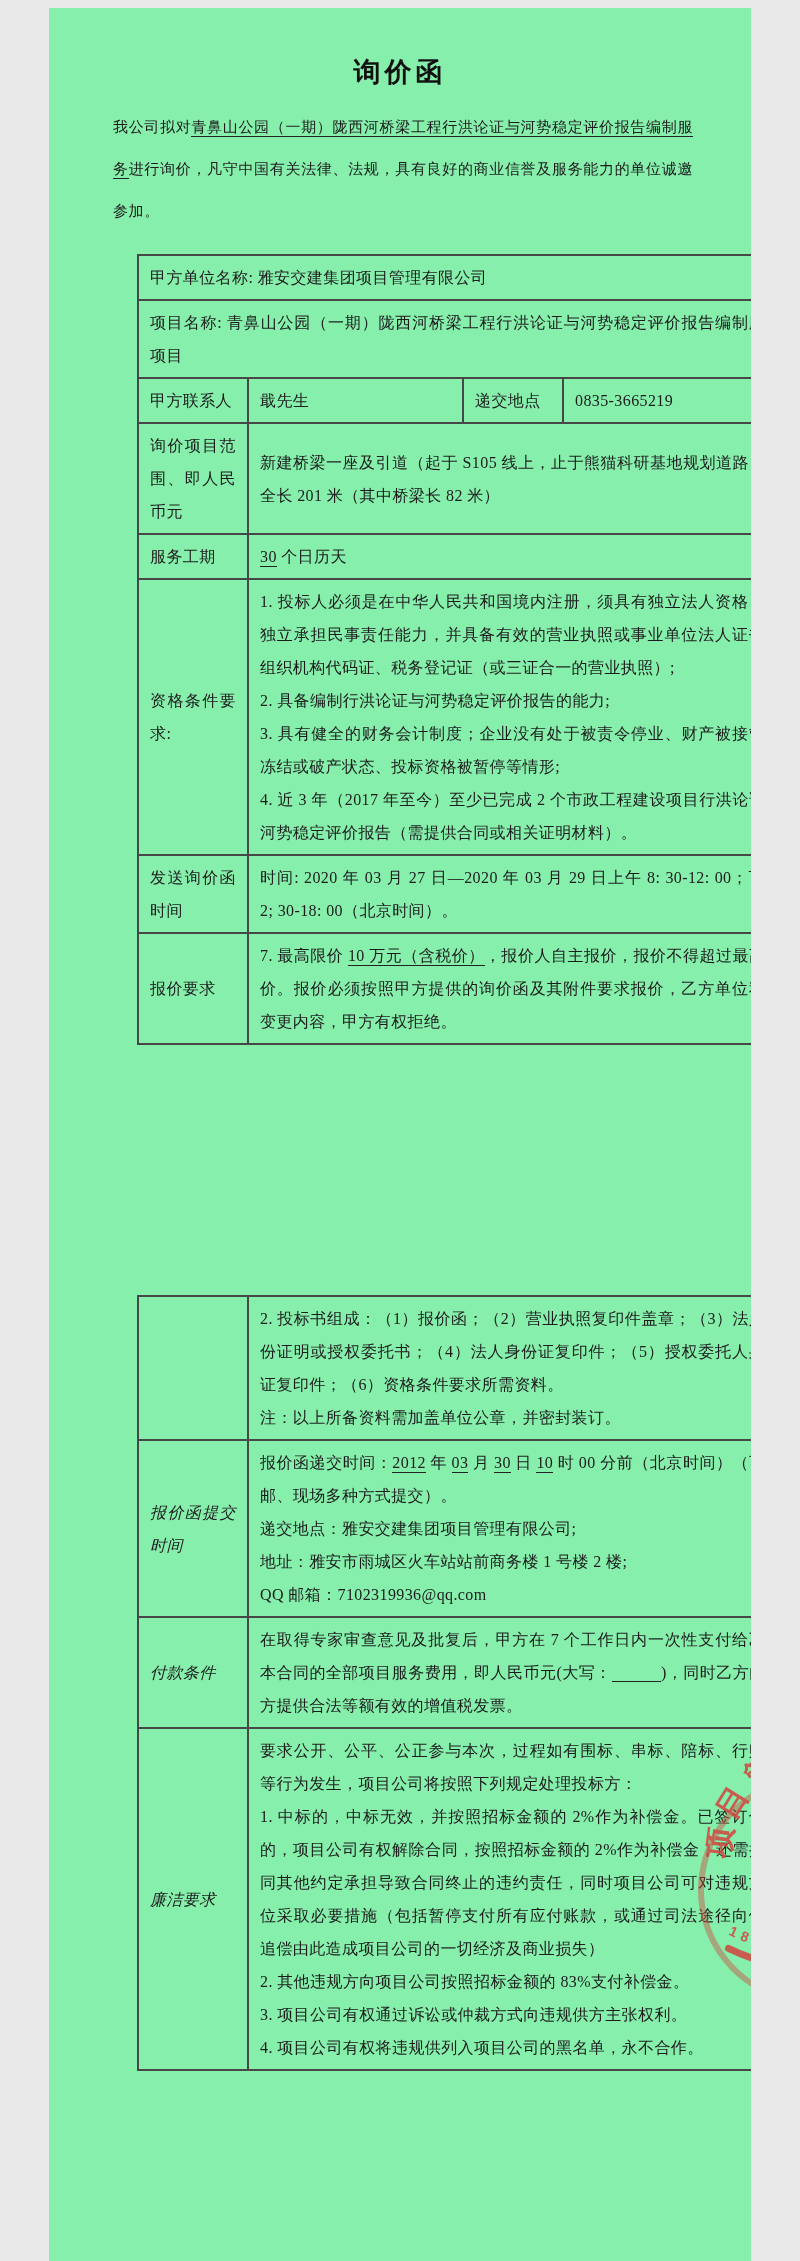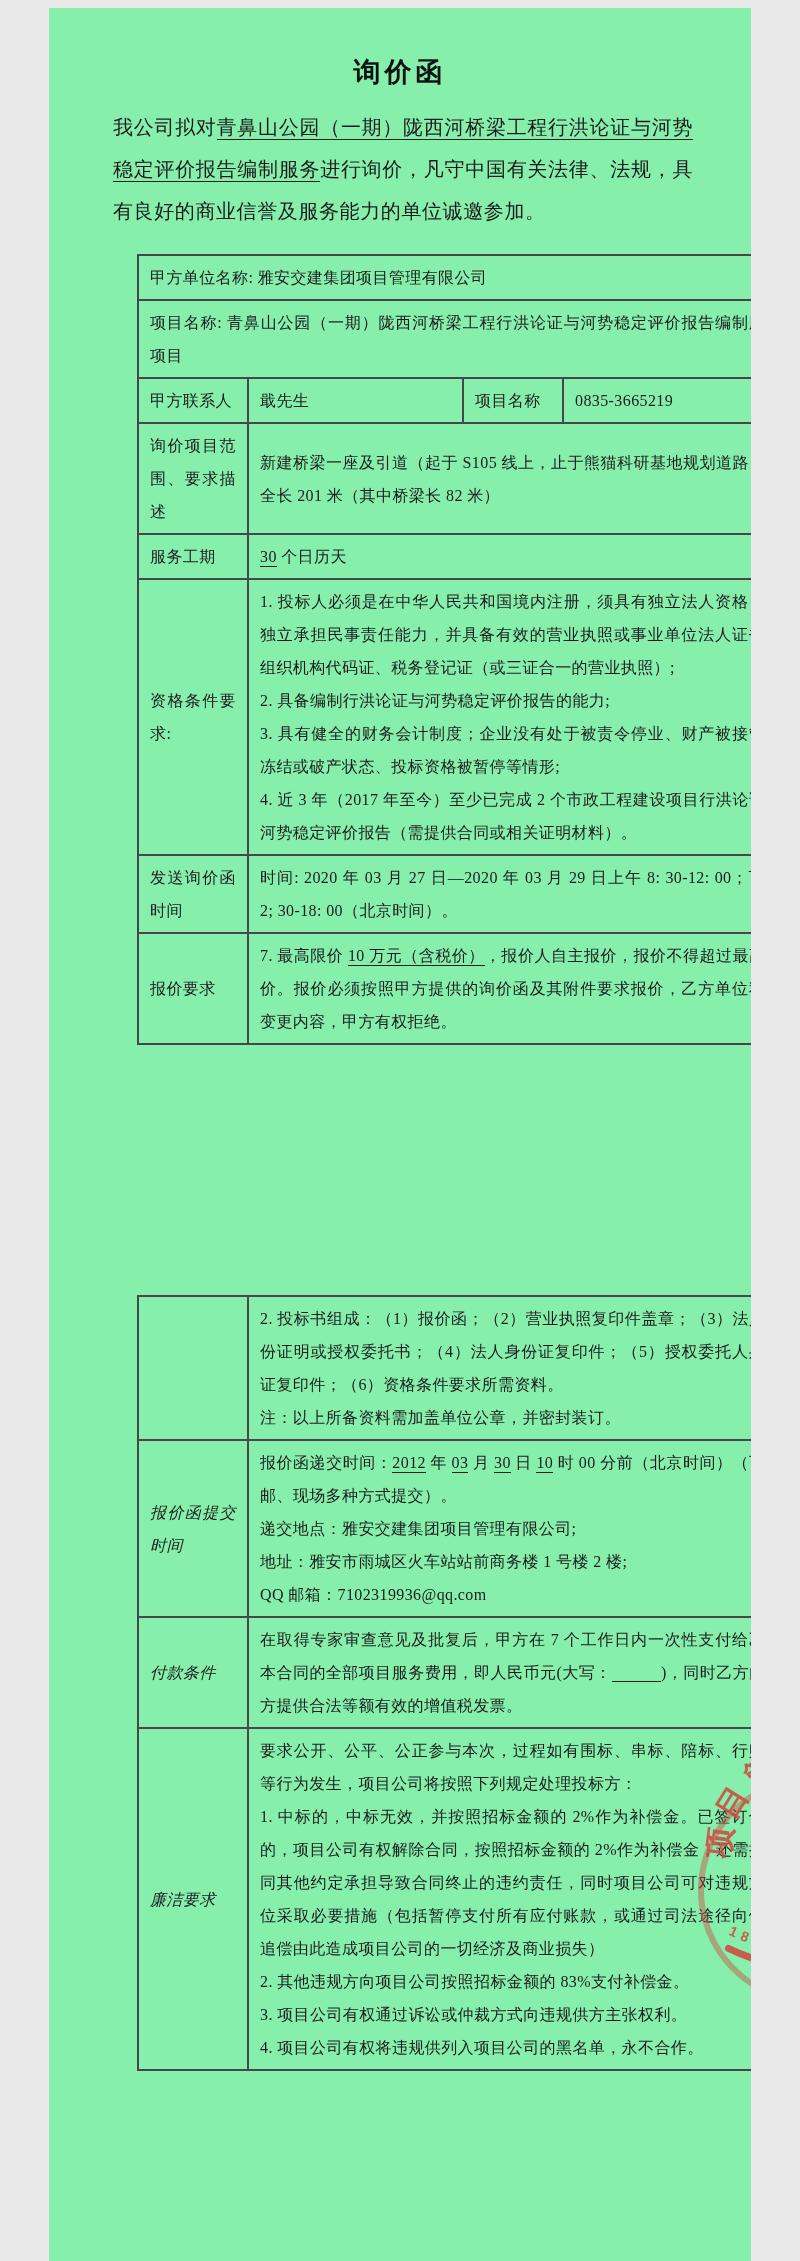--- a/index.html
+++ b/index.html
@@ -17,21 +17,21 @@
     margin:0;
     padding-top:46px;
     text-align:center;
     font-size:27px;
     font-weight:bold;
     letter-spacing:4px;
     color:#111;
   }
   .intro{
     margin:16px 58px 0 64px;
-    font-size:20px;
+    font-size:15px;
     line-height:42px;
     text-align:justify;
     letter-spacing:0.6px;
   }
   .u{border-bottom:1.4px solid #222;padding-bottom:1px;}
   .blank-u{border-bottom:1.4px solid #222;}
   table.doc{
     border-collapse:collapse;
     margin-left:88px;
     width:658px;
@@ -85,25 +85,25 @@
     <tbody>
         <tr>
       <td colspan="4"><span>甲方单位名称:</span> <span>雅安交建集团项目管理有限公司</span></td>
     </tr>
     <tr>
       <td colspan="4"><span>项目名称:</span> <span>青鼻山公园（一期）陇西河桥梁工程行洪论证与河势稳定评价报告编制服务项目</span></td>
     </tr>
     <tr>
       <td class="lbl">甲方联系人</td>
       <td>戢先生</td>
-      <td class="lbl">项目名称</td>
+      <td class="lbl">递交地点</td>
       <td>0835-3665219</td>
     </tr>
     <tr>
-      <td class="lbl">询价项目范围、要求描述</td>
+      <td class="lbl">询价项目范围、即人民币元</td>
       <td colspan="3">新建桥梁一座及引道（起于 S105 线上，止于熊猫科研基地规划道路），全长 201 米（其中桥梁长 82 米）</td>
     </tr>
     <tr>
       <td class="lbl">服务工期</td>
       <td colspan="3"><span class="u">30</span><span> 个日历天</span></td>
     </tr>
     <tr>
       <td class="lbl">资格条件要求:</td>
       <td colspan="3">
         <p class="para">1. 投标人必须是在中华人民共和国境内注册，须具有独立法人资格，有独立承担民事责任能力，并具备有效的营业执照或事业单位法人证书、组织机构代码证、税务登记证（或三证合一的营业执照）;</p>

